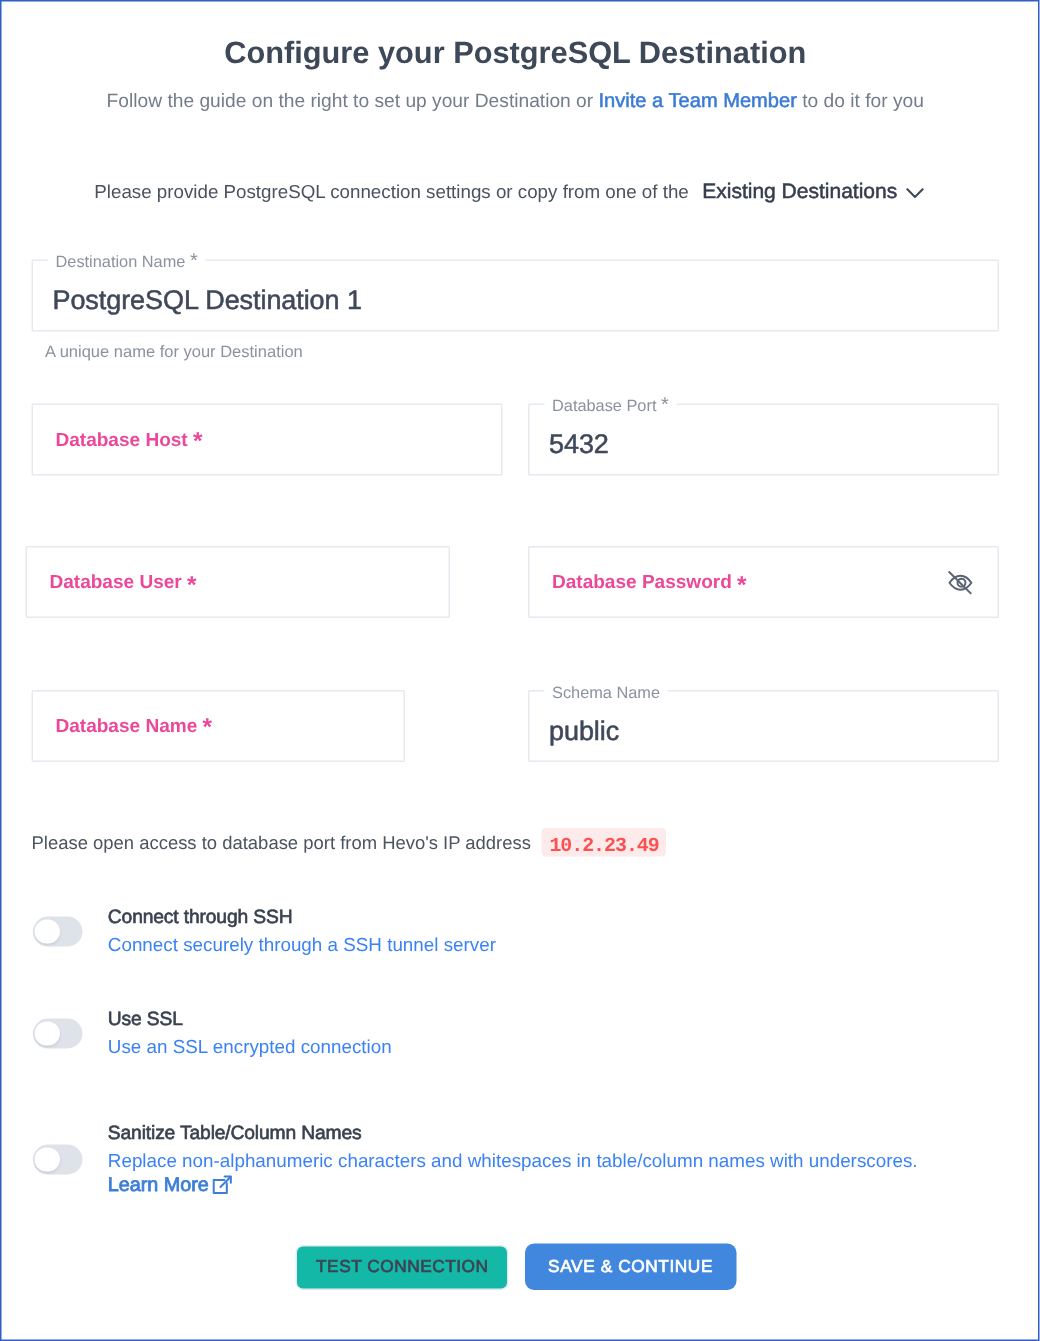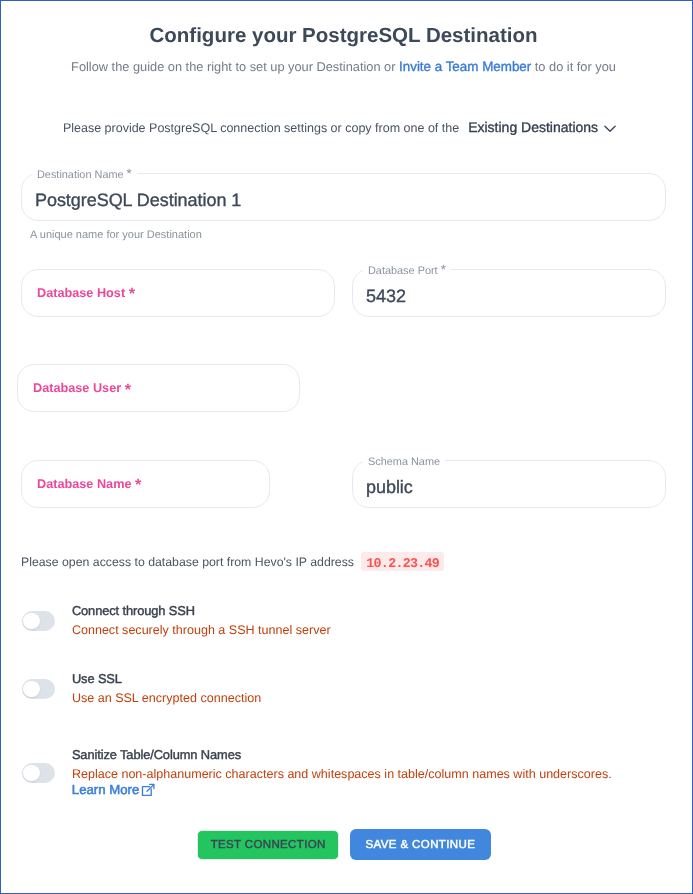--- a/index.html
+++ b/index.html
@@ -29,21 +29,21 @@
   .copyline{
     position:absolute;left:-4px;top:118px;width:685px;text-align:center;
     font-size:12.5px;color:#49535f;
   }
   .copyline .existing{font-weight:normal;color:#343e4e;-webkit-text-stroke:0.35px #343e4e;margin-left:9px;font-size:14px;}
   .chev{display:inline-block;margin-left:6px;vertical-align:-1px;}
 
   
   .field{
     position:absolute;box-sizing:border-box;
-    height:48px;border:1px solid #e6e9ef;border-radius:17px;background:#fff;
+    height:48px;border:1px solid #e6e9ef;border-radius:1px;background:#fff;
   }
   .field .legend{
     position:absolute;top:-6px;left:10px;padding:0 5px;background:#fff;
     font-size:10.9px;color:#8b929f;white-space:nowrap;line-height:15px;letter-spacing:0.0px;
   }
   .field .value{
     position:absolute;left:13px;top:16px;font-size:18px;font-weight:normal;color:#3e4859;-webkit-text-stroke:0.35px #3e4859;letter-spacing:-0.05px;
   }
   .field .placeholder{
     position:absolute;left:15px;top:16px;font-size:12.7px;font-weight:700;color:#ec4899;letter-spacing:0.0px;
@@ -66,30 +66,30 @@
     height:19px;line-height:24.2px;
   }
 
   
   .toggle-row{position:absolute;left:20px;width:645px;height:1px;}
   .track{
     position:absolute;left:0.8px;width:33px;height:20px;border-radius:10px;background:#dee2e9;
   }
   .knob{position:absolute;left:1.7px;top:1.8px;width:16.5px;height:16.5px;border-radius:50%;background:#fff;box-shadow:0 1px 2px rgba(120,130,150,0.22);}
   .tg-title{position:absolute;left:50.9px;font-size:12.85px;font-weight:normal;color:#39424f;-webkit-text-stroke:0.42px #39424f;white-space:nowrap;letter-spacing:-0.1px;}
-  .tg-desc{position:absolute;left:50.9px;font-size:12.55px;color:#c2410c;white-space:nowrap;}
+  .tg-desc{position:absolute;left:50.9px;font-size:12.55px;color:#3b82f6;white-space:nowrap;}
   .learn{position:absolute;left:50.8px;font-size:13.2px;font-weight:normal;color:#3d7fd8;-webkit-text-stroke:0.55px #3d7fd8;text-decoration:none;white-space:nowrap;}
   .learn svg{vertical-align:-3.8px;margin-left:0.7px;}
 
   
   .btn{
     position:absolute;box-sizing:border-box;display:flex;align-items:center;justify-content:center;
     font-weight:normal;border-radius:5px;
   }
-  .btn-test{left:196px;top:828.5px;width:142px;height:30px;border:1px solid #e6e9ef;background:#22c55e;color:#3b4555;-webkit-text-stroke:0.45px #3b4555;font-size:11.5px;letter-spacing:0.35px;text-indent:0.35px;}
+  .btn-test{left:196px;top:828.5px;width:142px;height:30px;border:1px solid #e6e9ef;background:#14b8a6;color:#3b4555;-webkit-text-stroke:0.45px #3b4555;font-size:11.5px;letter-spacing:0.35px;text-indent:0.35px;}
   .btn-save{left:348.7px;top:828.2px;width:141px;height:31px;background:#4287de;color:#fff;-webkit-text-stroke:0.45px #fff;border:0;font-size:11.5px;letter-spacing:0.4px;text-indent:0.4px;border-radius:6px;}
 </style>
 </head>
 <body>
 
 <div class="page">
 
   <div class="title">Configure your PostgreSQL Destination</div>
 
   <div class="subtitle">
@@ -111,20 +111,30 @@
   <div class="field" style="left:20px;top:267.5px;width:314px;">
     <span class="placeholder">Database Host <span class="req">*</span></span>
   </div>
   <div class="field" style="left:351px;top:267.5px;width:314px;">
     <span class="legend">Database Port <span class="req">*</span></span>
     <span class="value">5432</span>
   </div>
 
   <div class="field" style="left:16px;top:363px;width:283px;">
     <span class="placeholder">Database User <span class="req">*</span></span>
+  </div>
+  <div class="field" style="left:351px;top:363px;width:314px;">
+    <span class="placeholder">Database Password <span class="req">*</span></span>
+    <span class="eye">
+      <svg width="18.2" height="18.2" viewBox="0 0 24 24" fill="none" stroke="#5a6474" stroke-width="1.75" stroke-linecap="round" stroke-linejoin="round">
+        <path d="M2.6 12.5 C5.4 8.4 8.9 6.3 12.3 6.3 C15.7 6.3 19.2 8.4 21.9 12.5 C19.2 16.5 15.7 18.6 12.3 18.6 C8.9 18.6 5.4 16.5 2.6 12.5 Z"></path>
+        <circle cx="13.2" cy="12.5" r="3.5"></circle>
+        <path d="M2.4 3.1 L21.3 21.9"></path>
+      </svg>
+    </span>
   </div>
 
   <div class="field" style="left:20px;top:458.5px;width:249px;">
     <span class="placeholder">Database Name <span class="req">*</span></span>
   </div>
   <div class="field" style="left:351px;top:458.5px;width:314px;">
     <span class="legend">Schema Name</span>
     <span class="value">public</span>
   </div>
 

